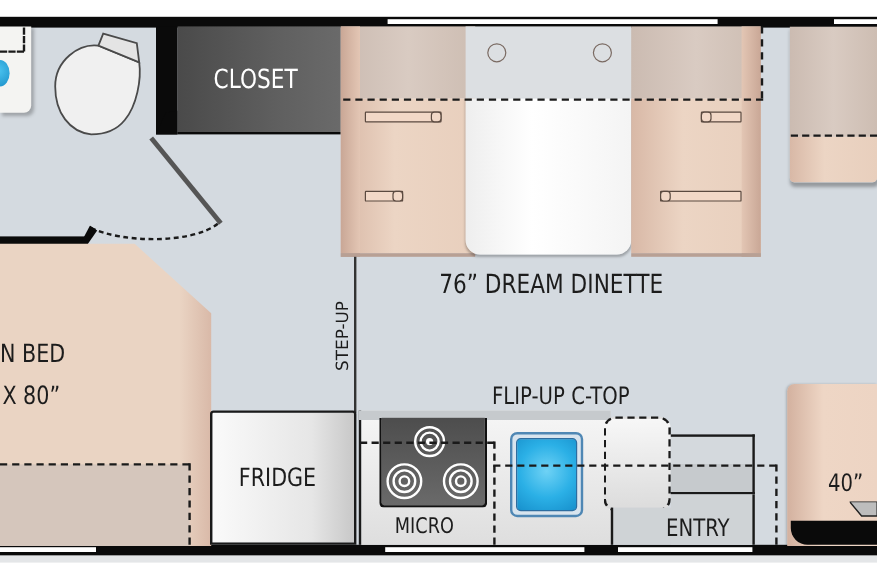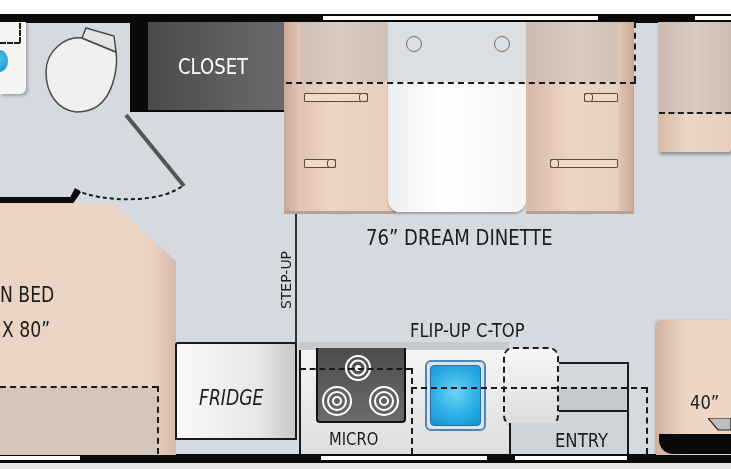--- a/index.html
+++ b/index.html
@@ -111,21 +111,21 @@
 
 <div class="abs" style="left:658px; top:22px; width:73px; height:130px; border-radius:0 0 4px 4px; box-shadow:1px 3px 3px rgba(0,0,0,0.3); overflow:hidden;">
   <div class="abs cushion-back" style="left:0; top:0; width:73px; height:92px;"></div>
   <div class="abs cushion" style="left:0; top:92px; width:73px; height:38px;"></div>
 </div>
 <div class="abs dash-h" style="left:659px; top:112px; width:72px;"></div>
 
 <div class="abs" style="left:295px; top:214px; width:1.5px; height:130px; background:#333;"></div>
 <span class="abs" style="left:248px; top:272px; font-size:14px; font-weight:500; color:#1c1c1c; transform:rotate(-90deg); transform-origin:center; width:76px; text-align:center; white-space:nowrap;">STEP-UP</span>
 
-<div class="abs" style="left:175px; top:342px; width:122px; height:98px; background:linear-gradient(90deg,#fafafa,#e6e6e6 70%,#c8c8c8); border:2px solid #1a1a1a; border-radius:3px 3px 0 0;font-style:italic;">
+<div class="abs" style="left:175px; top:342px; width:122px; height:112px; background:linear-gradient(90deg,#fafafa,#e6e6e6 70%,#c8c8c8); border:2px solid #1a1a1a; border-radius:3px 3px 0 0;">
   <span class="label" style="left:22px; top:42px; font-size:21px;">FRIDGE</span>
 </div>
 
 <div class="abs" style="left:299px; top:342px; width:210px; height:112px; background:linear-gradient(180deg,#f6f6f6,#dedede); border-left:2px solid #1a1a1a;"></div>
 <div class="abs" style="left:299px; top:342px; width:210px; height:8px; background:#c6cacd;"></div>
 
 <div class="abs" style="left:316px; top:348px; width:90px; height:75px; background:linear-gradient(180deg,#4d4d4d,#6a6a6a); border:2px solid #111; border-top:none; border-radius:0 0 4px 4px;"></div>
 <svg class="abs" style="left:343px; top:353px;" width="30" height="30" viewBox="0 0 30 30">
     <circle cx="15" cy="15" r="12" fill="none" stroke="#fff" stroke-width="2"></circle>
     <circle cx="15" cy="15" r="7.5" fill="none" stroke="#fff" stroke-width="2"></circle>

